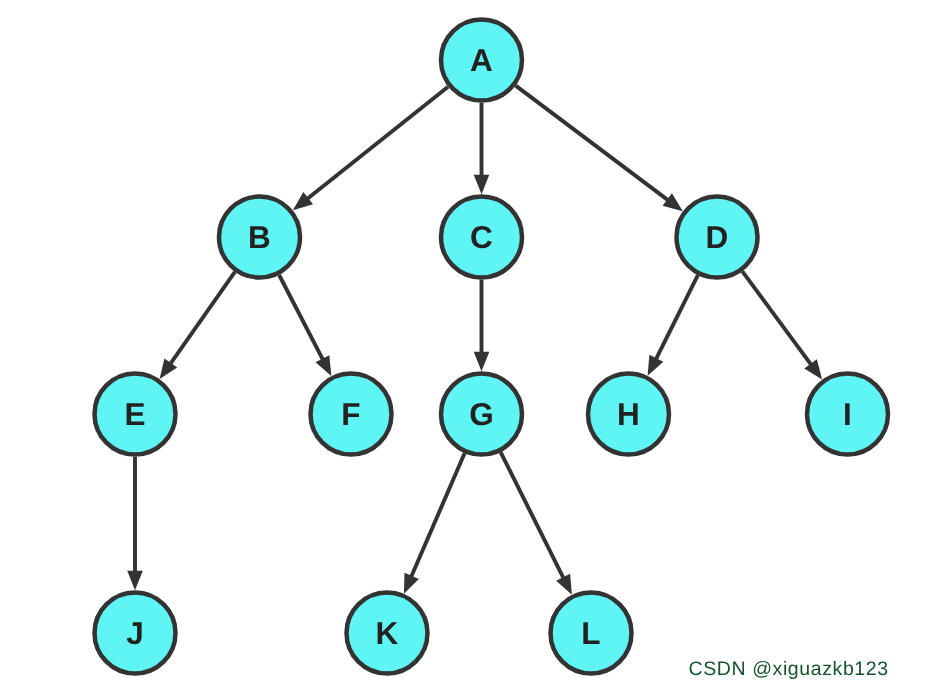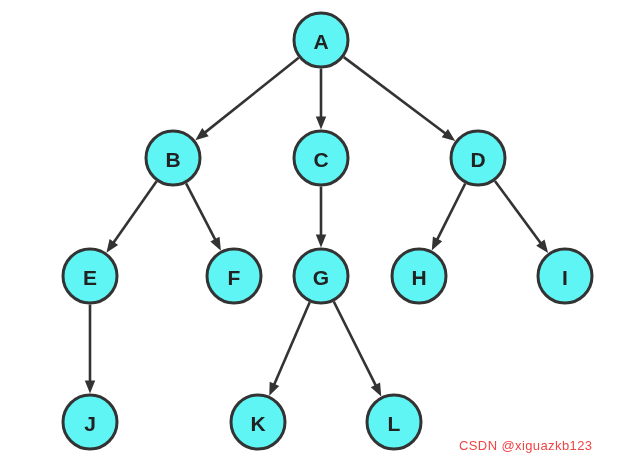--- a/index.html
+++ b/index.html
@@ -154,14 +154,14 @@
         <g>
           <circle class="node-circle" cx="258" cy="422" r="27" fill="#5FF5F5" stroke="#333333"></circle>
           <text class="node-label" x="258" y="423">K</text>
         </g>
         <g>
           <circle class="node-circle" cx="394" cy="422" r="27" fill="#5FF5F5" stroke="#333333"></circle>
           <text class="node-label" x="394" y="423">L</text>
         </g>
       </g>
   </svg>
-  <div class="watermark" style="left: 459px; top: 438px; color: #ef4444;">CSDN @xiguazkb123</div>
+  <div class="watermark" style="left: 459px; top: 438px; color: #14532d;">CSDN @xiguazkb123</div>
 </div>
 
 </body></html>

